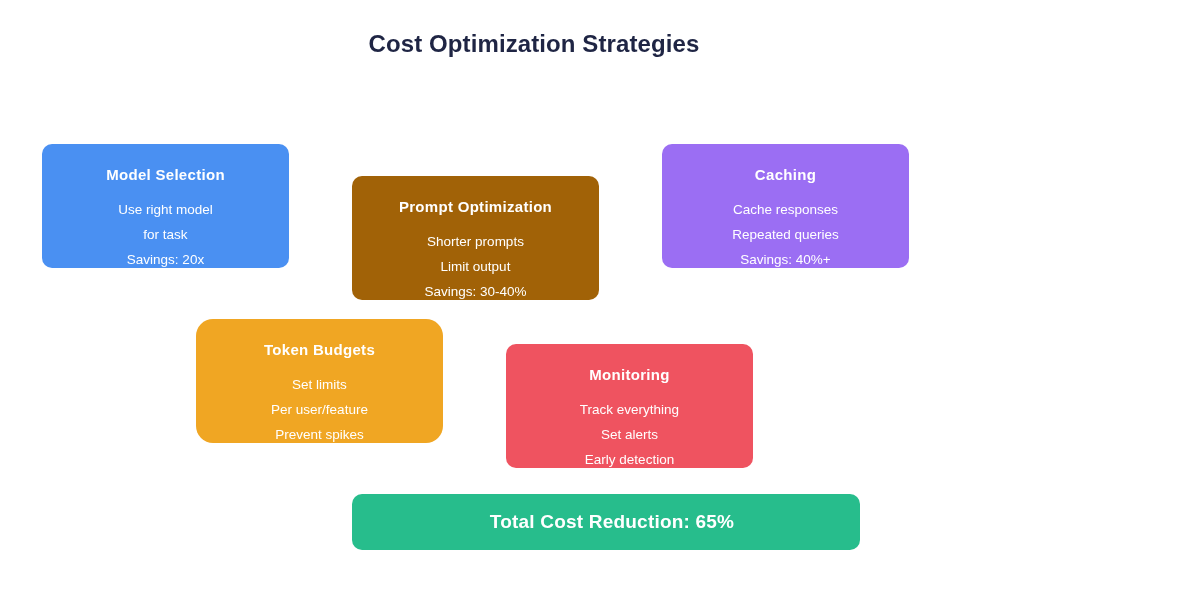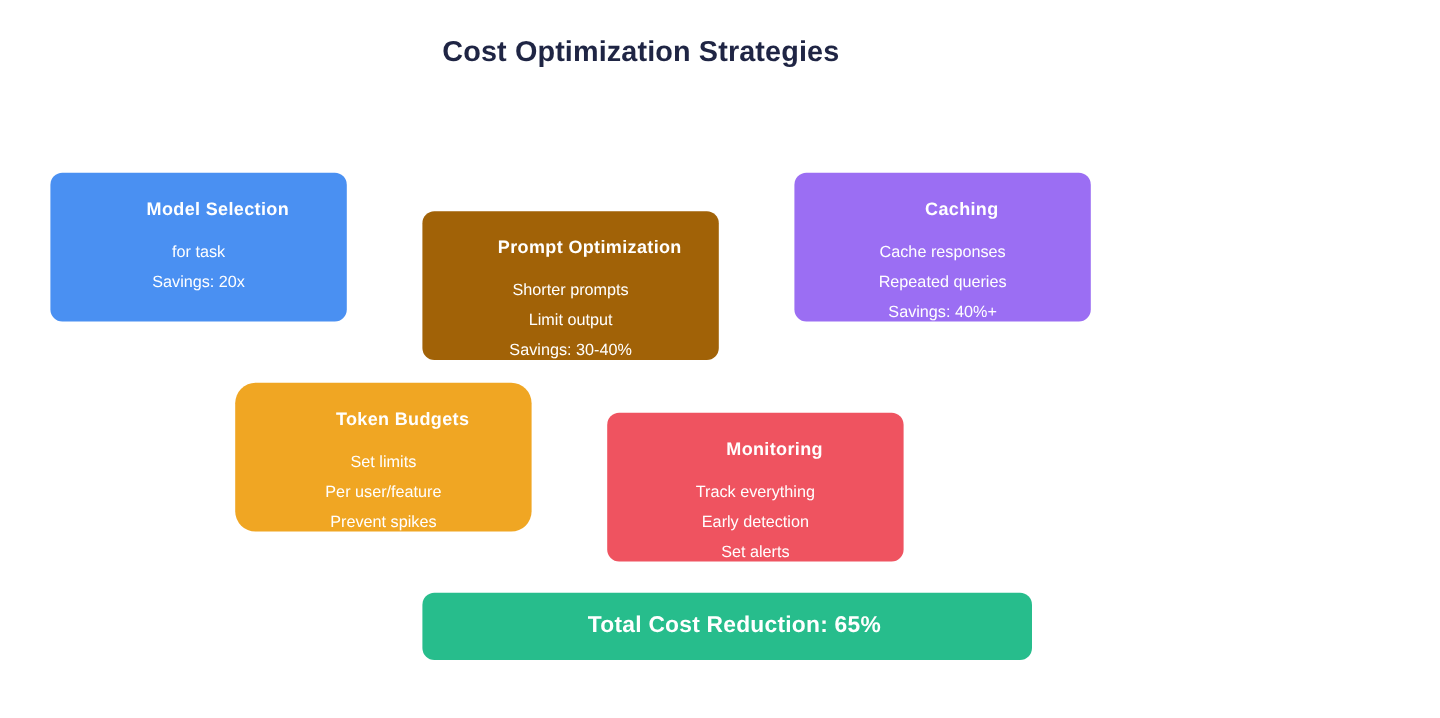--- a/index.html
+++ b/index.html
@@ -42,21 +42,21 @@
     position: absolute;
     width: 247px;
     height: 124px;
     border-radius: 10px;
     box-sizing: border-box;
     overflow: visible;
   }
 
   .card-title {
     position: absolute;
-    left: 16px;
+    left: 0;
     top: 22px;
     width: 100%;
     text-align: center;
     font-size: 15px;
     font-weight: bold;
     color: #ffffff;
     letter-spacing: 0.3px;
     white-space: nowrap;
   }
 
@@ -111,20 +111,21 @@
 </head>
 <body style="background-color: rgb(255, 255, 255);">
 
 <div id="diagram-canvas">
 
   <div class="diagram-title" style="color: rgb(31, 37, 68);">Cost Optimization Strategies</div>
 
   <div class="card r1c1" style="background-color: rgb(74, 144, 242);">
     <div class="card-title">Model Selection</div>
     <div class="card-lines">
+      <span class="card-line">Use right model</span>
       <span class="card-line">for task</span>
       <span class="card-line">Savings: 20x</span>
     </div>
   </div>
 
   <div class="card r1c2" style="background-color: #a16207; margin-top: 32px;">
     <div class="card-title">Prompt Optimization</div>
     <div class="card-lines">
       <span class="card-line">Shorter prompts</span>
       <span class="card-line">Limit output</span>
@@ -147,22 +148,22 @@
       <span class="card-line">Set limits</span>
       <span class="card-line">Per user/feature</span>
       <span class="card-line">Prevent spikes</span>
     </div>
   </div>
 
   <div class="card r2c2" style="background-color: rgb(239, 83, 96);">
     <div class="card-title">Monitoring</div>
     <div class="card-lines">
       <span class="card-line">Track everything</span>
+      <span class="card-line">Set alerts</span>
       <span class="card-line">Early detection</span>
-      <span class="card-line">Set alerts</span>
     </div>
   </div>
 
   <div class="summary-bar" style="background-color: rgb(39, 189, 140);">
     <span class="summary-label">Total Cost Reduction: 65%</span>
   </div>
 
 </div>
 
 </body></html>

